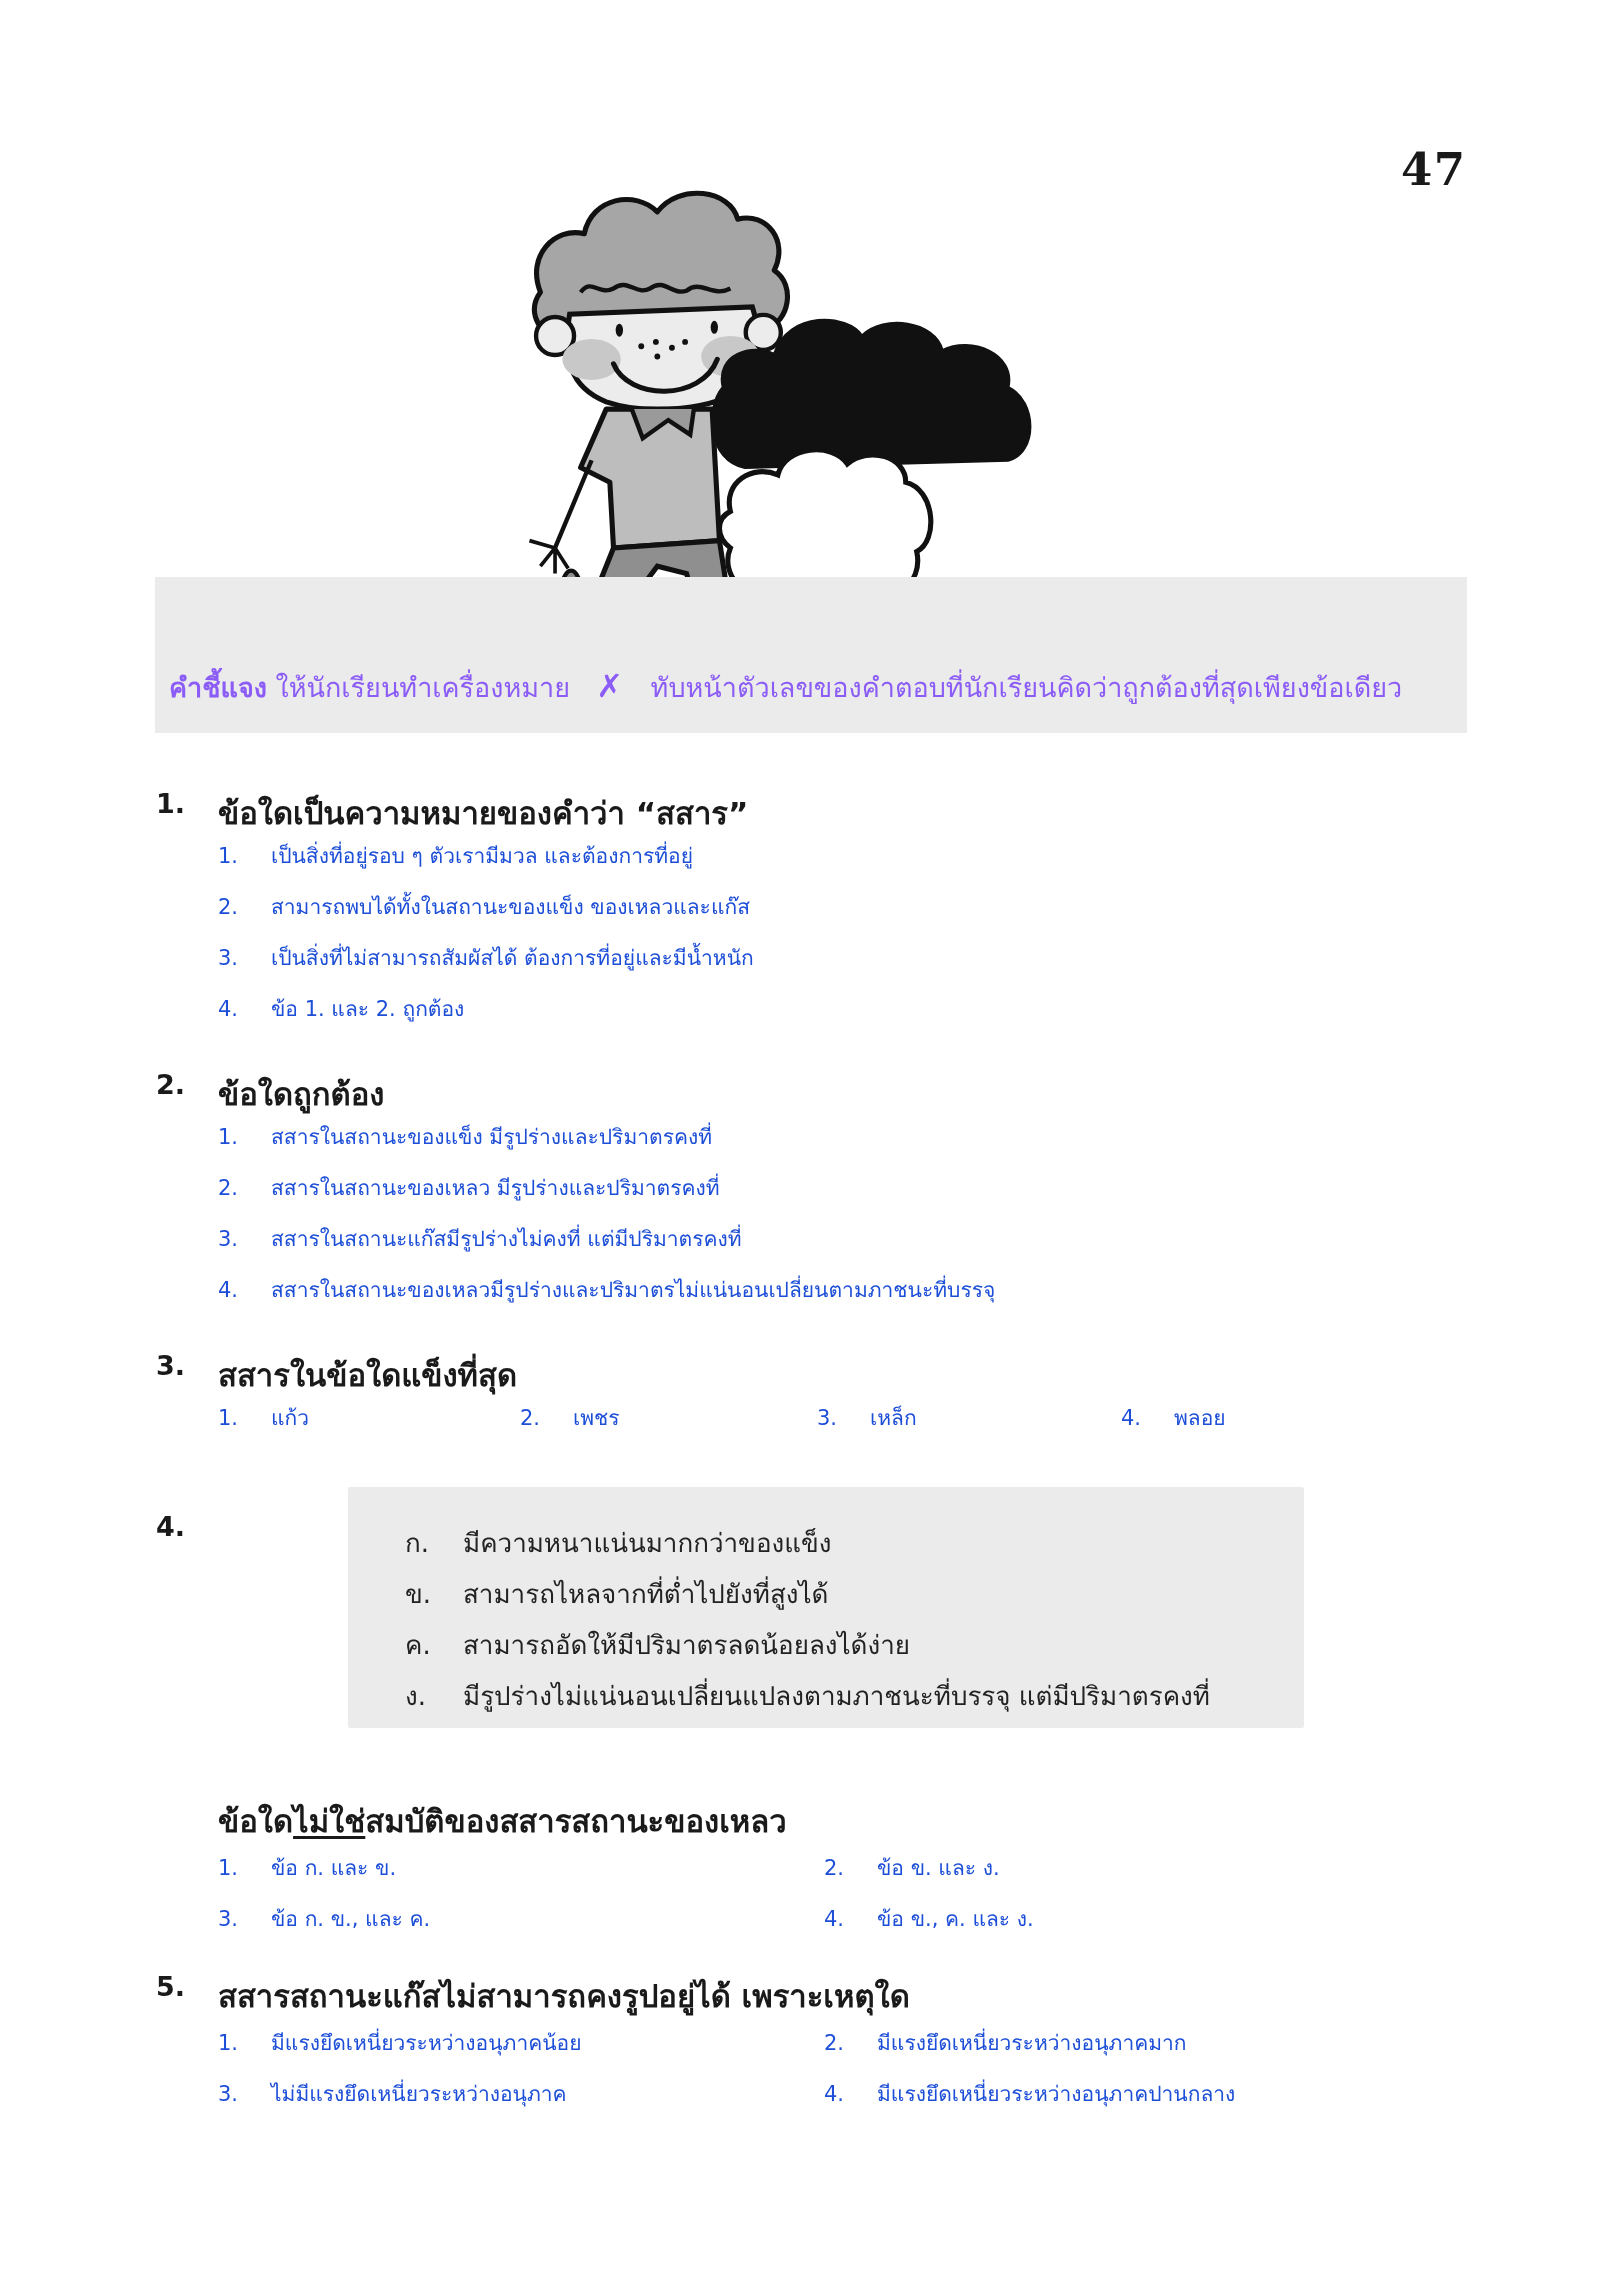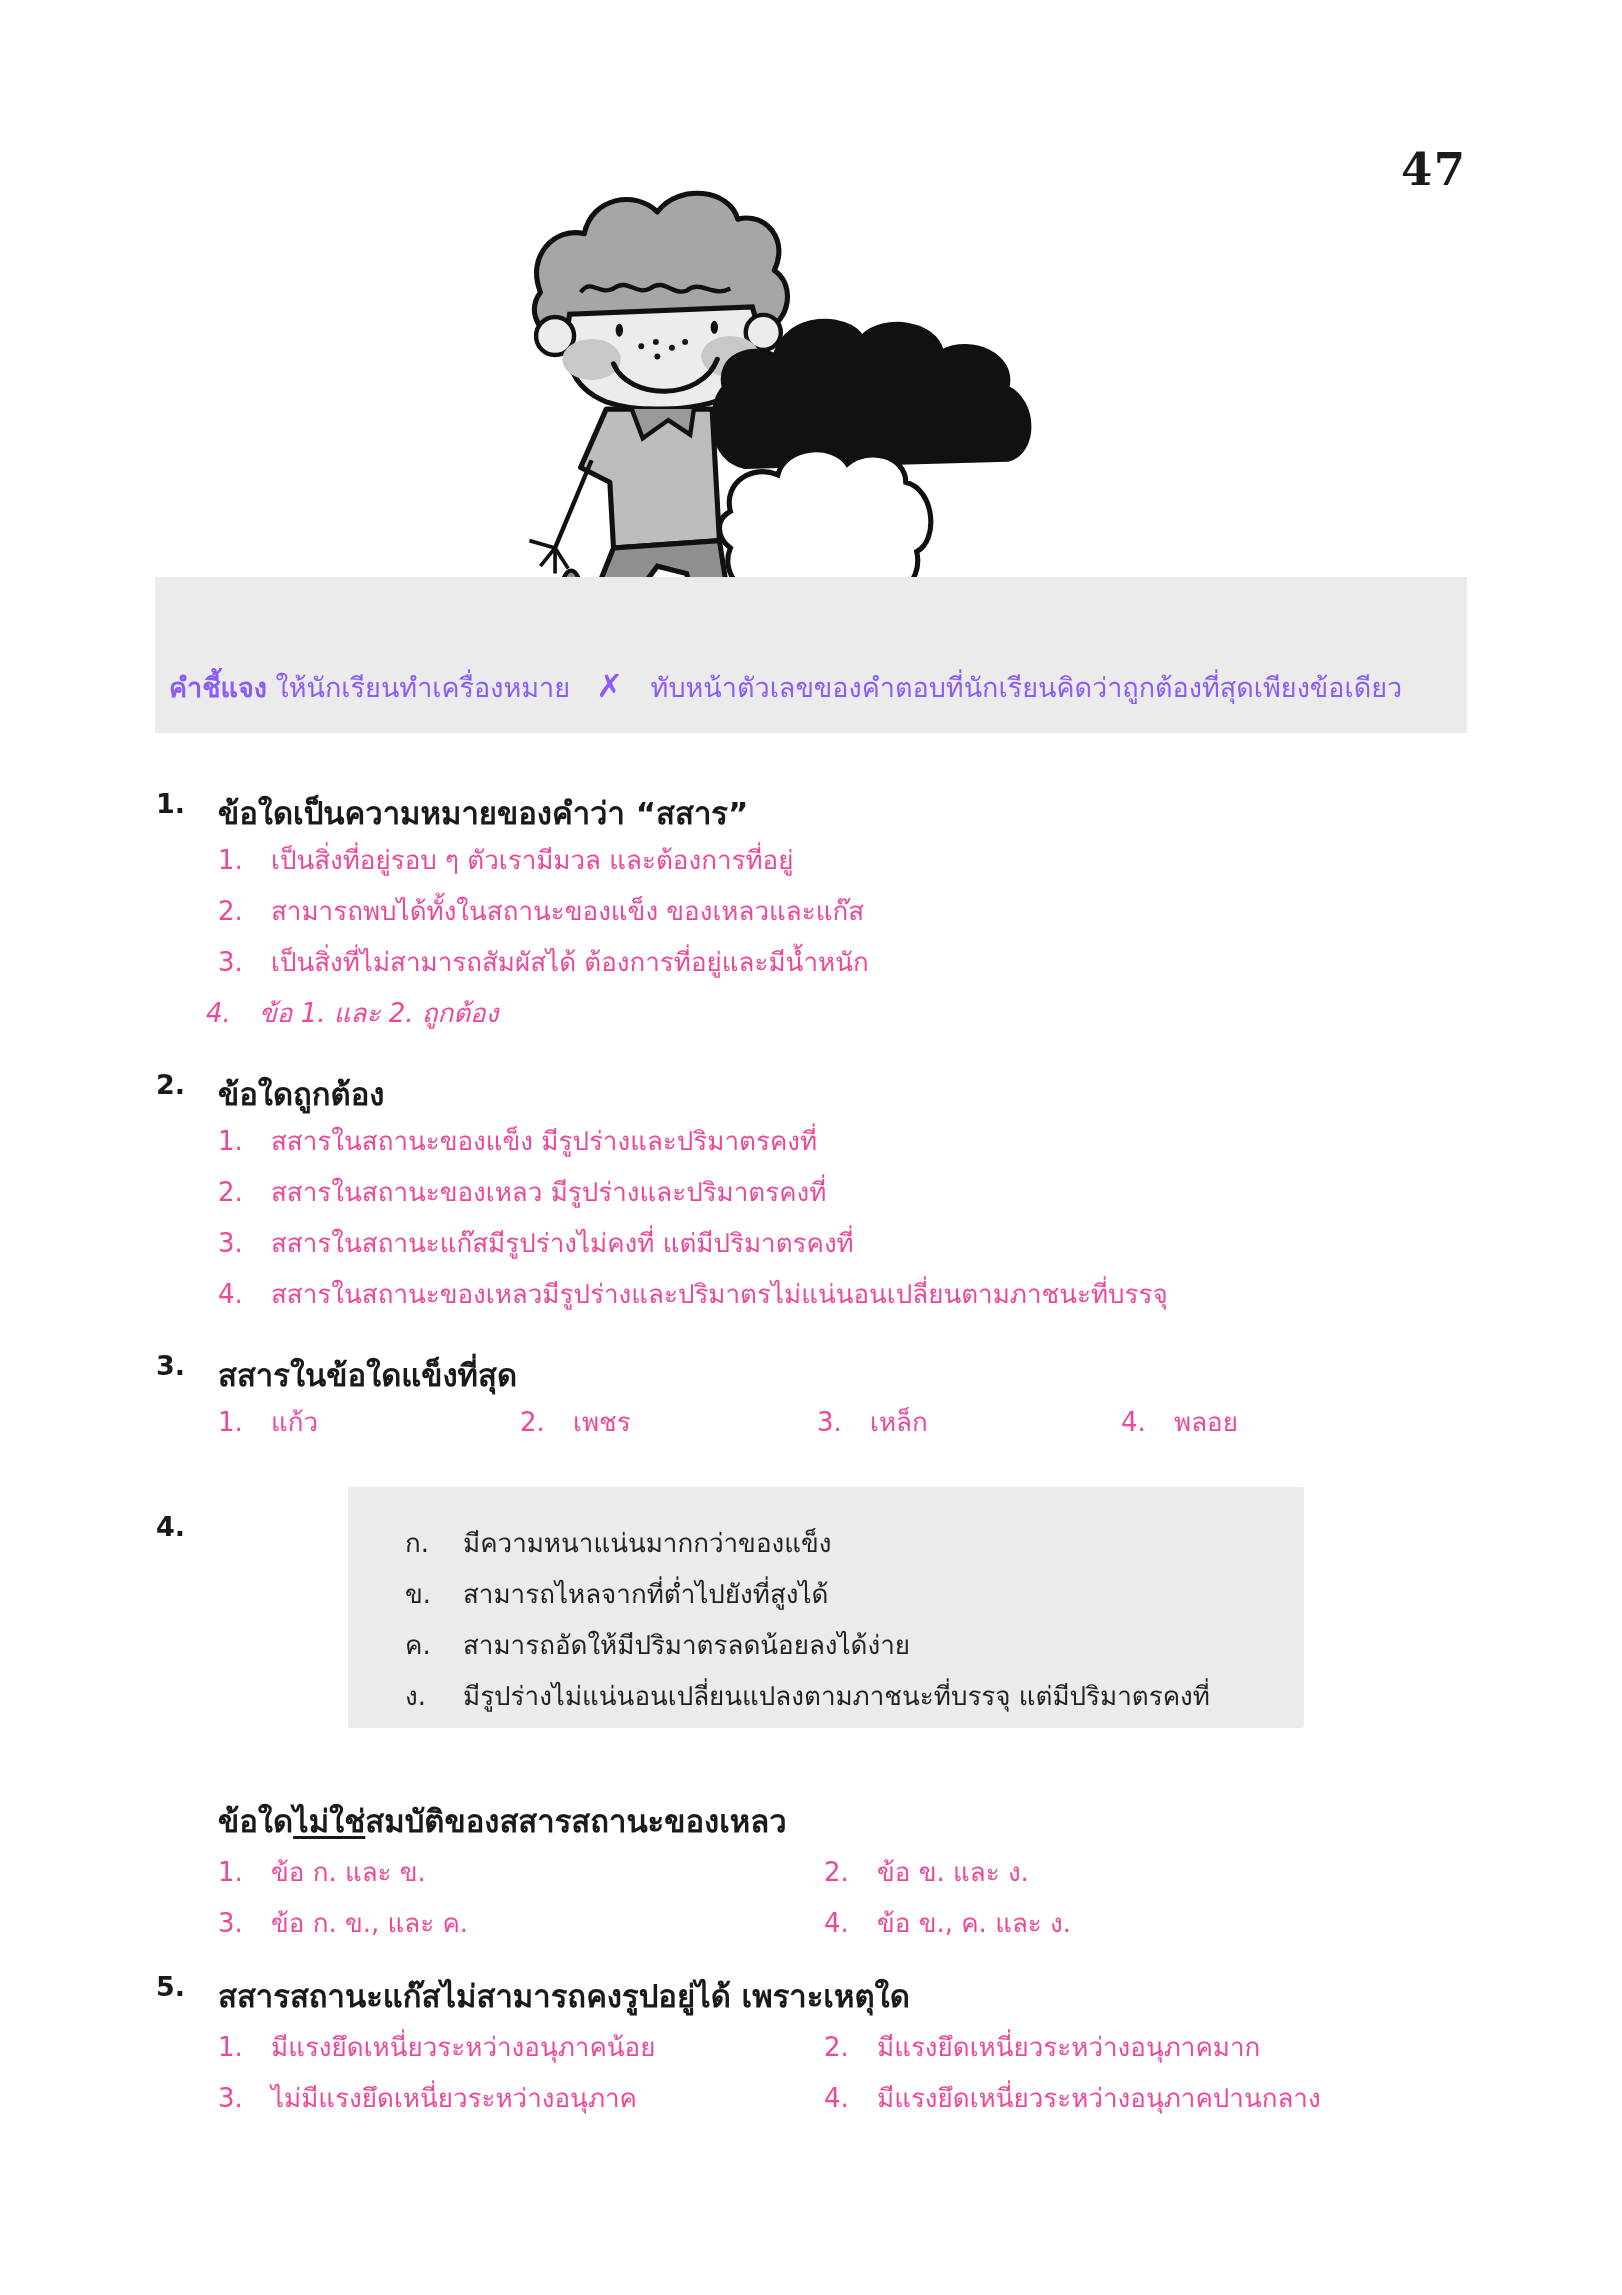--- a/index.html
+++ b/index.html
@@ -13,21 +13,21 @@
   .illustration { left: 511px; top: 168px; width: 658px; height: 453px; }
 
   .band { left: 155px; top: 577px; width: 1312px; height: 156px; background: #ebebeb; }
   .instructions { left: 169px; top: 666px; font-size: 27px; white-space: nowrap; color: #8b5cf6; }
   .instructions .lead { font-weight: bold; }
   .instructions .xmark { font-weight: bold; font-style: italic; font-size: 32px; margin: 0 19px 0 17.5px;
                          font-family: "DejaVu Sans", sans-serif; }
 
   .q-num { position: absolute; left: 156px; font-weight: bold; font-size: 27px; }
   .q-title { position: absolute; left: 218px; font-weight: bold; font-size: 31px; white-space: nowrap; }
-  .opt { position: absolute; white-space: nowrap; font-size: 26px; font-weight: normal; color: #ec4899; }
+  .opt { position: absolute; white-space: nowrap; font-size: 21px; font-weight: normal; color: #1d4ed8; }
   .opt .n { display: inline-block; width: 53px; }
   .u { text-decoration: underline; text-underline-offset: 4.4px; text-align: right; }
 
   .stmt-box { left: 348px; top: 1487px; width: 956px; height: 241px; background: #ebebeb;
               border-radius: 2.2px; }
   .stmt { position: absolute; left: 405px; white-space: nowrap; font-size: 26px; color: #222; }
   .stmt .n { display: inline-block; width: 58px; }
 </style>
 </head>
 <body>
@@ -86,21 +86,21 @@
   <span class="xmark">✗</span>
   <span>ทับหน้าตัวเลขของคำตอบที่นักเรียนคิดว่าถูกต้องที่สุดเพียงข้อเดียว</span>
 </div>
 
 <div>
   <div class="q-num" style="top:788px;">1.</div>
   <div class="q-title" style="top:788px;">ข้อใดเป็นความหมายของคำว่า “สสาร”</div>
   <div class="opt" style="left:218px; top:839px;"><span class="n">1.</span><span>เป็นสิ่งที่อยู่รอบ ๆ ตัวเรามีมวล และต้องการที่อยู่</span></div>
   <div class="opt" style="left:218px; top:890px;"><span class="n">2.</span><span>สามารถพบได้ทั้งในสถานะของแข็ง ของเหลวและแก๊ส</span></div>
   <div class="opt" style="left:218px; top:941px;"><span class="n">3.</span><span>เป็นสิ่งที่ไม่สามารถสัมผัสได้ ต้องการที่อยู่และมีน้ำหนัก</span></div>
-  <div class="opt" style="left:206px; top:992px;font-style:italic;"><span class="n">4.</span><span>ข้อ 1. และ 2. ถูกต้อง</span></div>
+  <div class="opt" style="left:218px; top:992px;"><span class="n">4.</span><span>ข้อ 1. และ 2. ถูกต้อง</span></div>
 </div>
 
 <div>
   <div class="q-num" style="top:1069px;">2.</div>
   <div class="q-title" style="top:1069px;">ข้อใดถูกต้อง</div>
   <div class="opt" style="left:218px; top:1120px;"><span class="n">1.</span><span>สสารในสถานะของแข็ง มีรูปร่างและปริมาตรคงที่</span></div>
   <div class="opt" style="left:218px; top:1171px;"><span class="n">2.</span><span>สสารในสถานะของเหลว มีรูปร่างและปริมาตรคงที่</span></div>
   <div class="opt" style="left:218px; top:1222px;"><span class="n">3.</span><span>สสารในสถานะแก๊สมีรูปร่างไม่คงที่ แต่มีปริมาตรคงที่</span></div>
   <div class="opt" style="left:218px; top:1273px;"><span class="n">4.</span><span>สสารในสถานะของเหลวมีรูปร่างและปริมาตรไม่แน่นอนเปลี่ยนตามภาชนะที่บรรจุ</span></div>
 </div>

